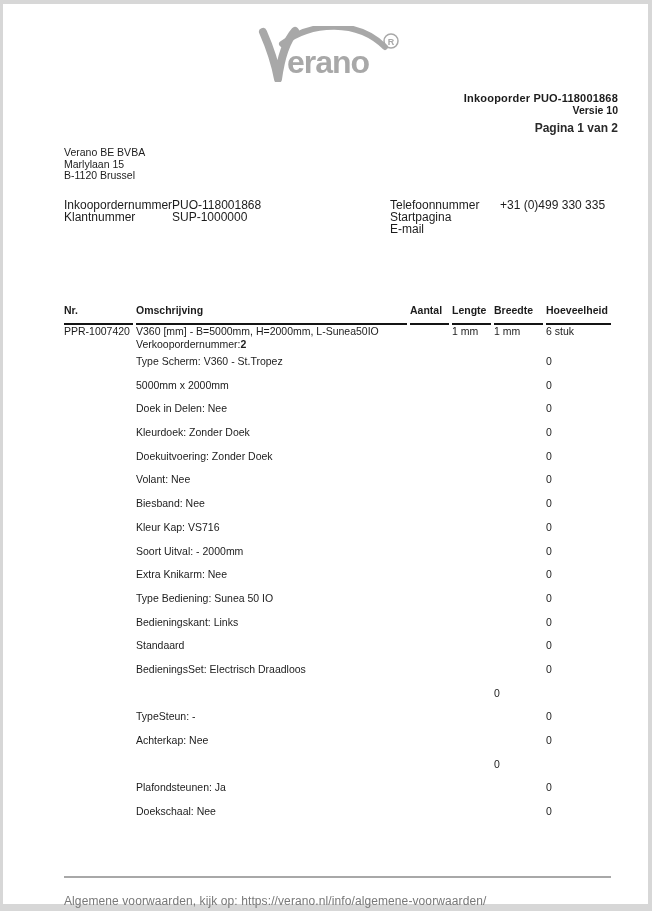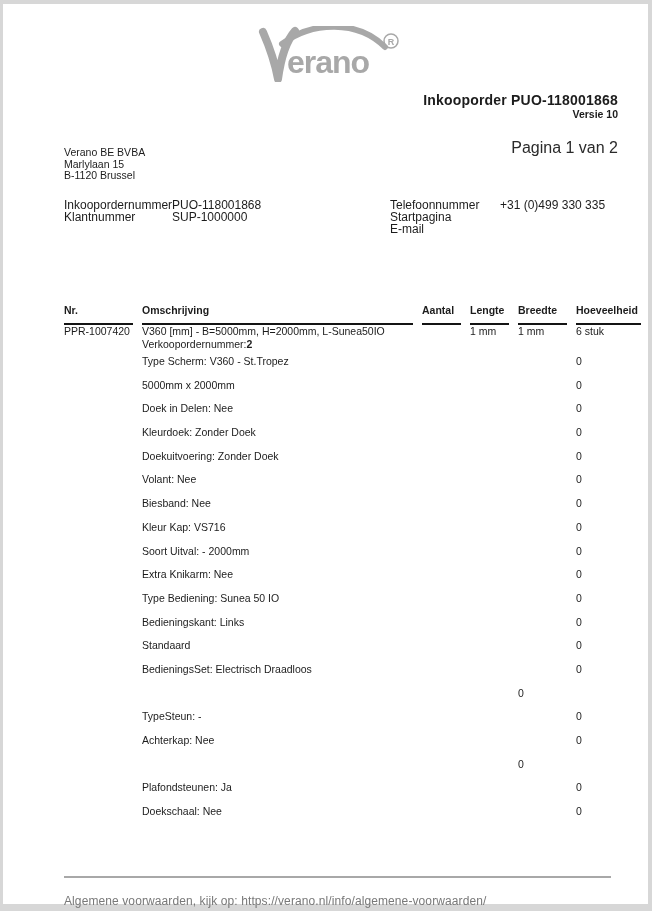--- a/index.html
+++ b/index.html
@@ -14,40 +14,40 @@
     position:absolute; top:4px; left:3px; right:4px; bottom:7px;
     background:#ffffff;
   }
   .abs { position:absolute; }
 
   
   .logo-wrap { top:26px; left:0; width:652px; display:flex; justify-content:center; }
 
   
   .title-block { top:92px; right:34px; text-align:right; }
-  .doc-title { font-size:14px; font-weight:bold; letter-spacing:0.2px; }
+  .doc-title { font-size:11px; font-weight:bold; letter-spacing:0.2px; }
   .doc-version { font-size:10.5px; font-weight:bold; }
-  .doc-page-no { font-size:16px; margin-top:19px; color:#2a2a2a; }
+  .doc-page-no { font-size:12px; margin-top:5px; color:#2a2a2a;font-weight:bold; }
 
   
   .address { top:147px; left:64px; font-size:10.5px; line-height:11.5px; }
 
   
   .info { top:199px; left:64px; width:554px; font-size:12px; }
   .info-col-right { position:absolute; left:326px; top:0; }
   .info-row { display:flex; line-height:12px; }
   .info-label-l { width:108px; flex:none; }
   .info-label-r { width:110px; flex:none; }
 
   
   .table { top:300px; left:64px; width:547px; font-size:10.5px; }
   .trow {
     display:grid;
     grid-template-columns:69px 271px 39px 39px 49px 65px;
-    column-gap:9px;
+    column-gap:3px;
   }
   .thead .cell {
     font-weight:bold;
     border-bottom:2px solid #141414;
     padding:4px 0 6px 0;
     line-height:13px;
   }
   .main-row .cell { padding-top:0; line-height:12.5px; }
   .spec-row { height:23.7px; box-sizing:border-box; }
   .spec-row .cell { padding-top:5px; line-height:12.5px; }

